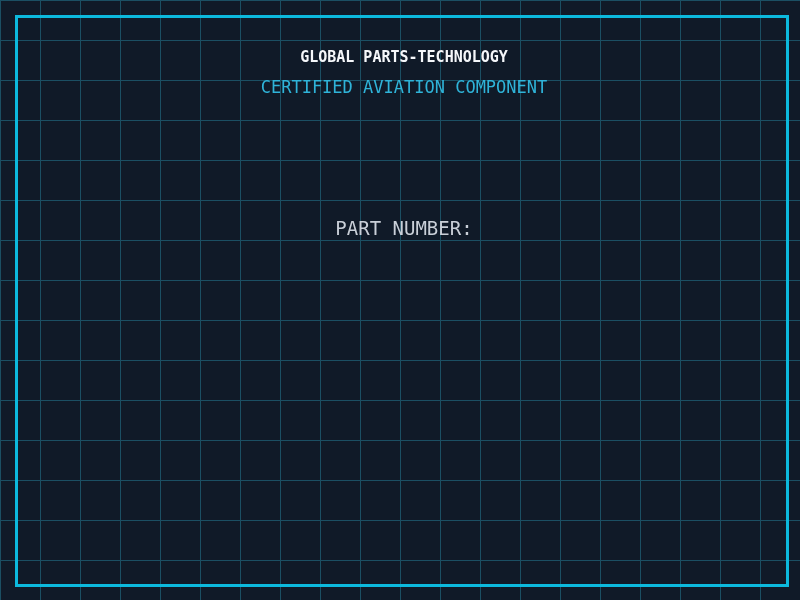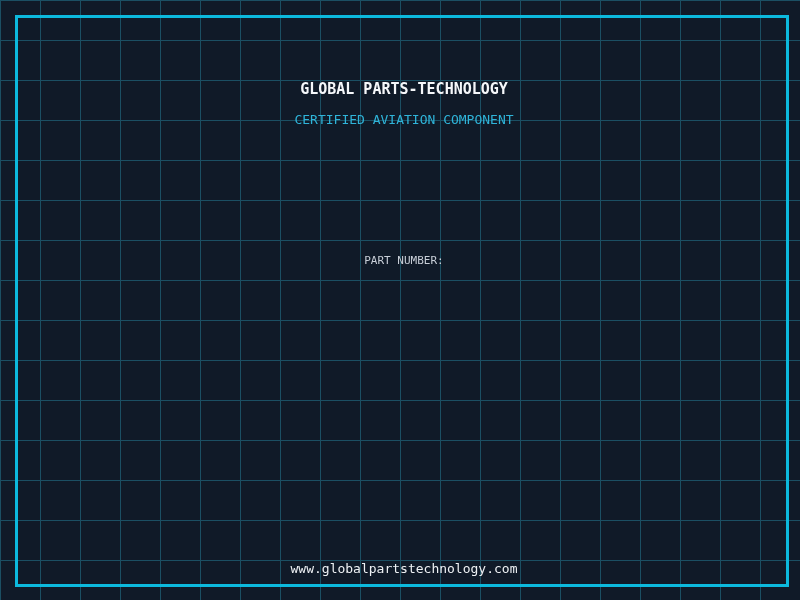--- a/index.html
+++ b/index.html
@@ -42,38 +42,37 @@
     width: 768px;
     height: 566px;
     border: 3px solid var(--frame);
   }
   .text-line {
     position: absolute;
     left: 8px;
     right: 0;
     text-align: center;
     white-space: pre;
-    margin-top: 32px;
   }
   .title {
     top: 50px;
     font-size: 15px;
     line-height: 15px;
     font-weight: bold;
     color: var(--title);
   }
   .subtitle {
     top: 81px;
-    font-size: 13px;
+    font-size: 17px;
     line-height: 13px;
     color: var(--subtitle);
   }
   .part-label {
     top: 221px;
-    font-size: 11px;
+    font-size: 19px;
     line-height: 15px;
     color: var(--label);
   }
   .part-number {
     top: 264px;
     font-size: 72px;
     line-height: 72px;
     font-weight: bold;
     letter-spacing: 1px;
     color: var(--number);
@@ -92,14 +91,13 @@
   <div class="grid"></div>
   <div class="frame"></div>
 
   <div class="text-line title">GLOBAL PARTS-TECHNOLOGY</div>
 
   <div class="text-line subtitle">CERTIFIED AVIATION COMPONENT</div>
 
   <div class="text-line part-label">PART NUMBER:</div>
 
 
-  <div class="text-line url">www.globalpartstechnology.com</div>
 </div>
 
 </body></html>

